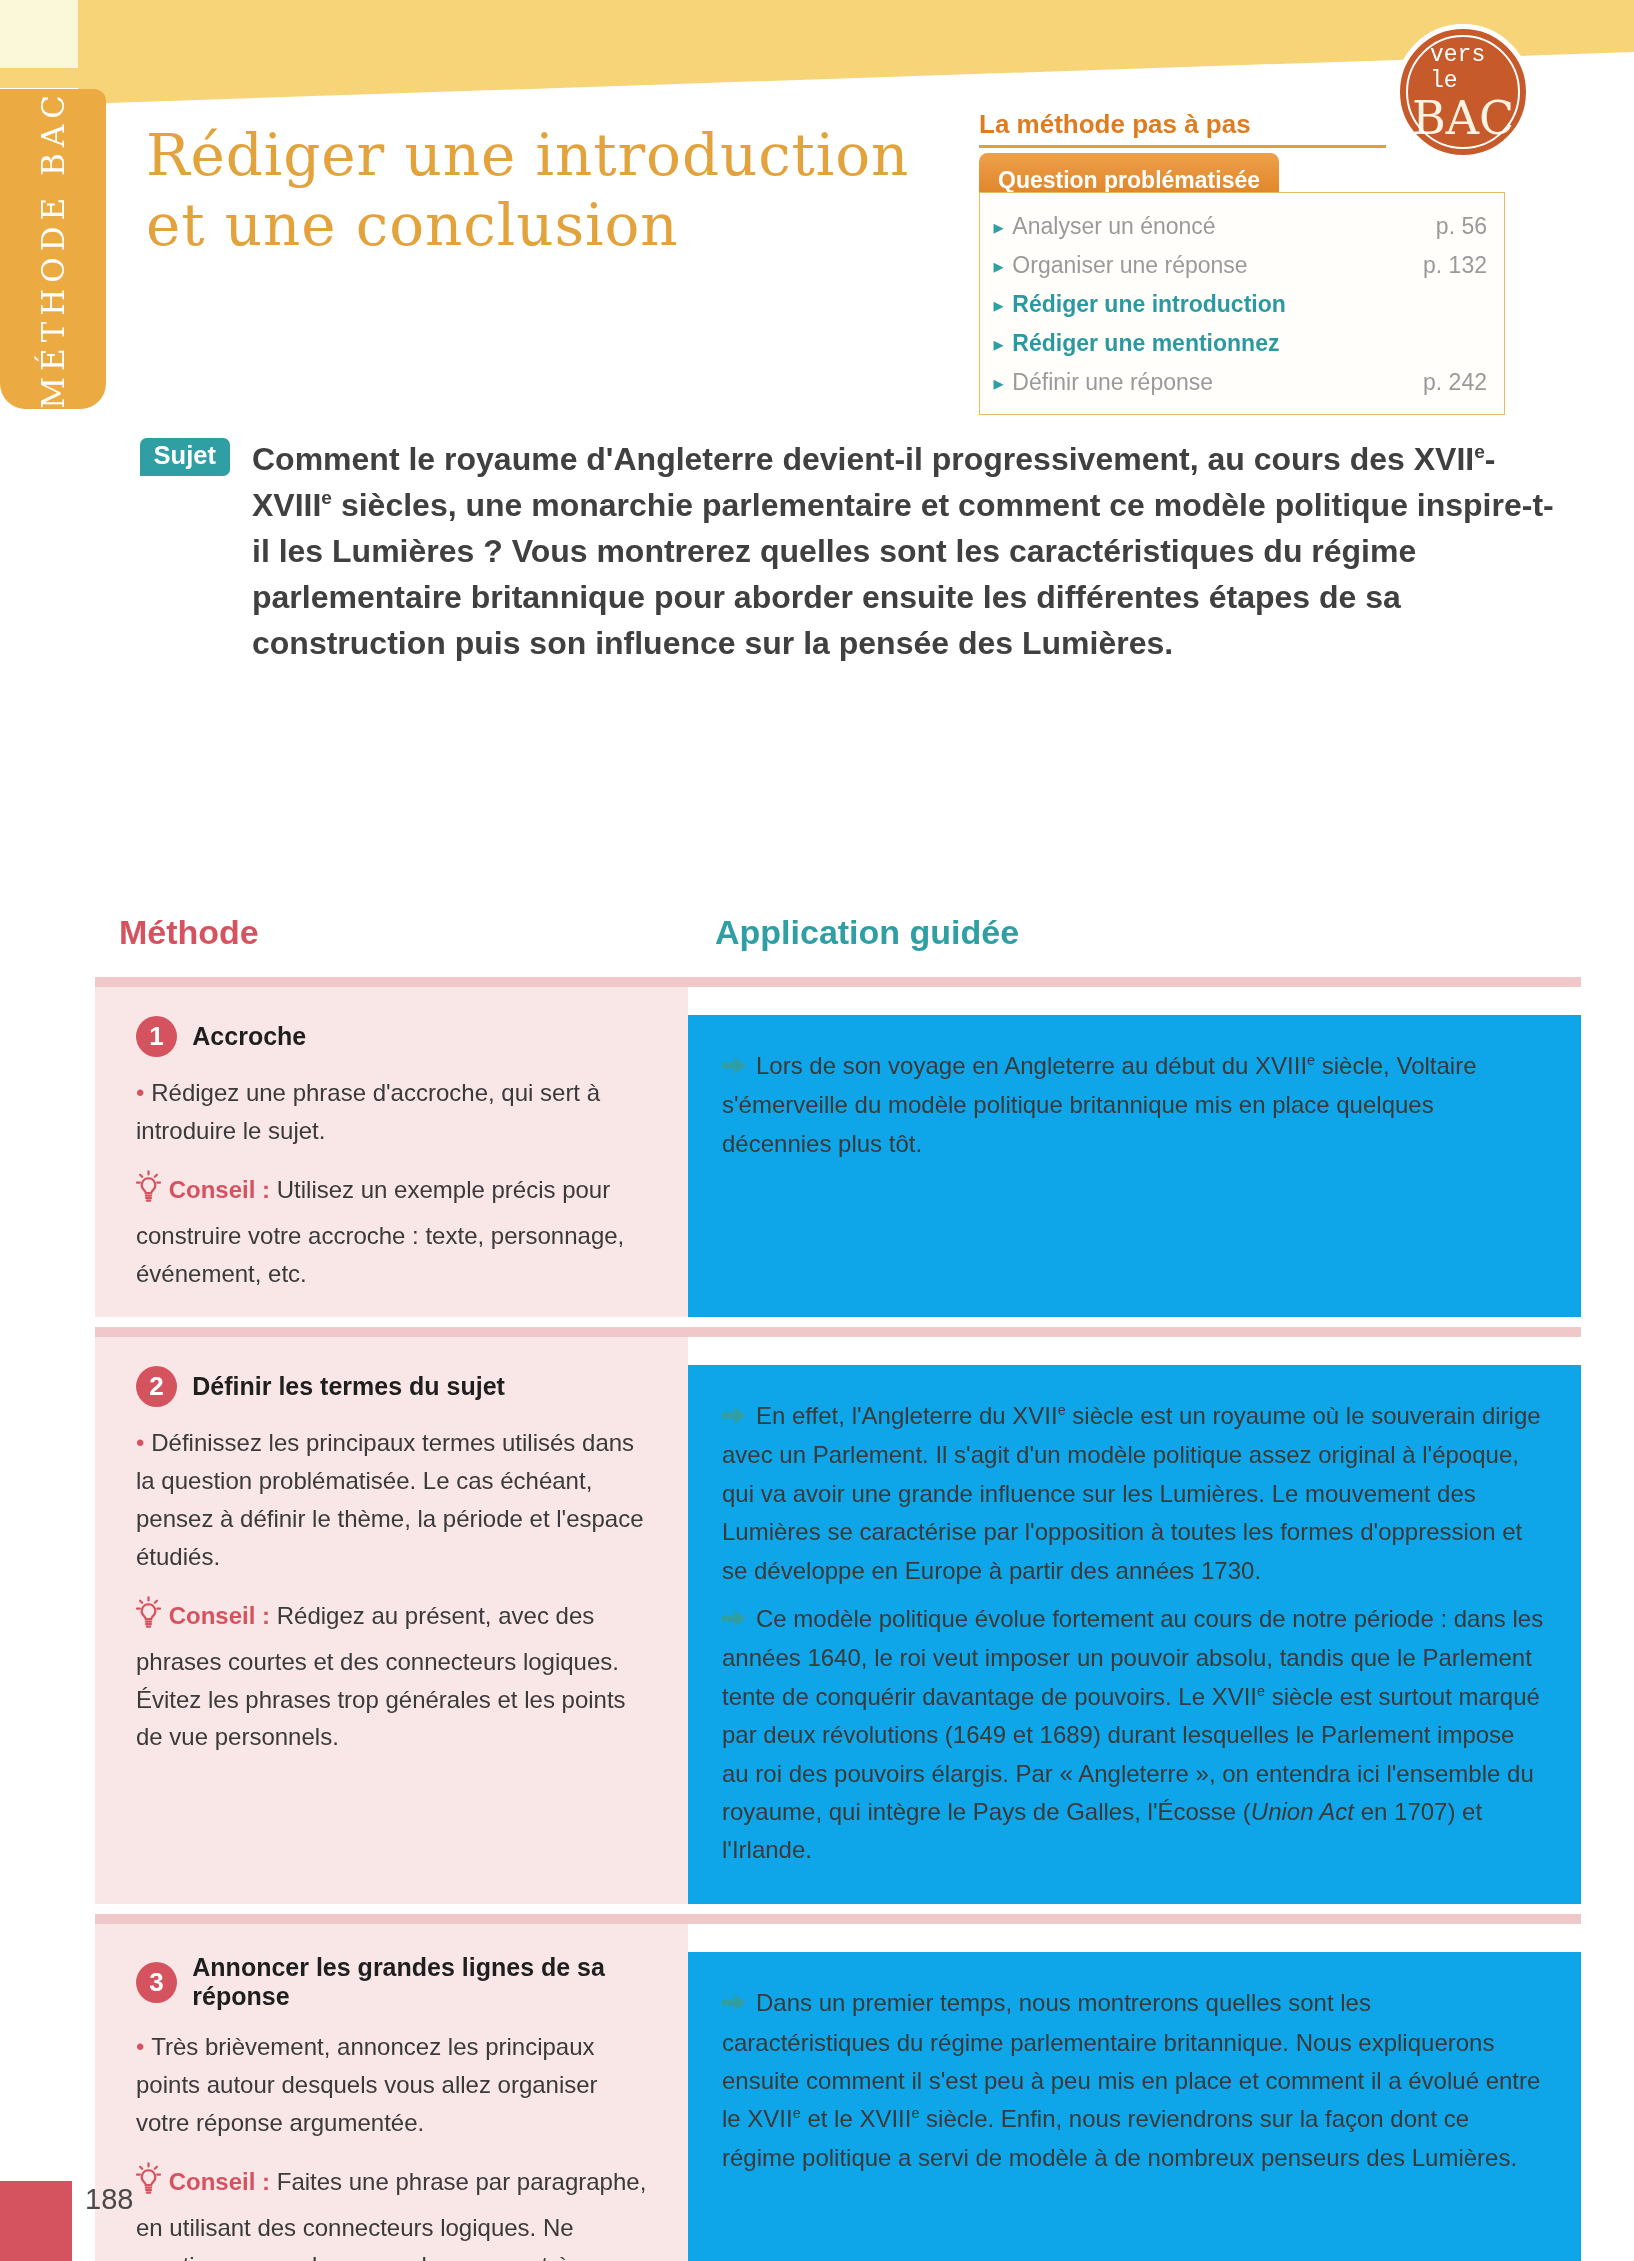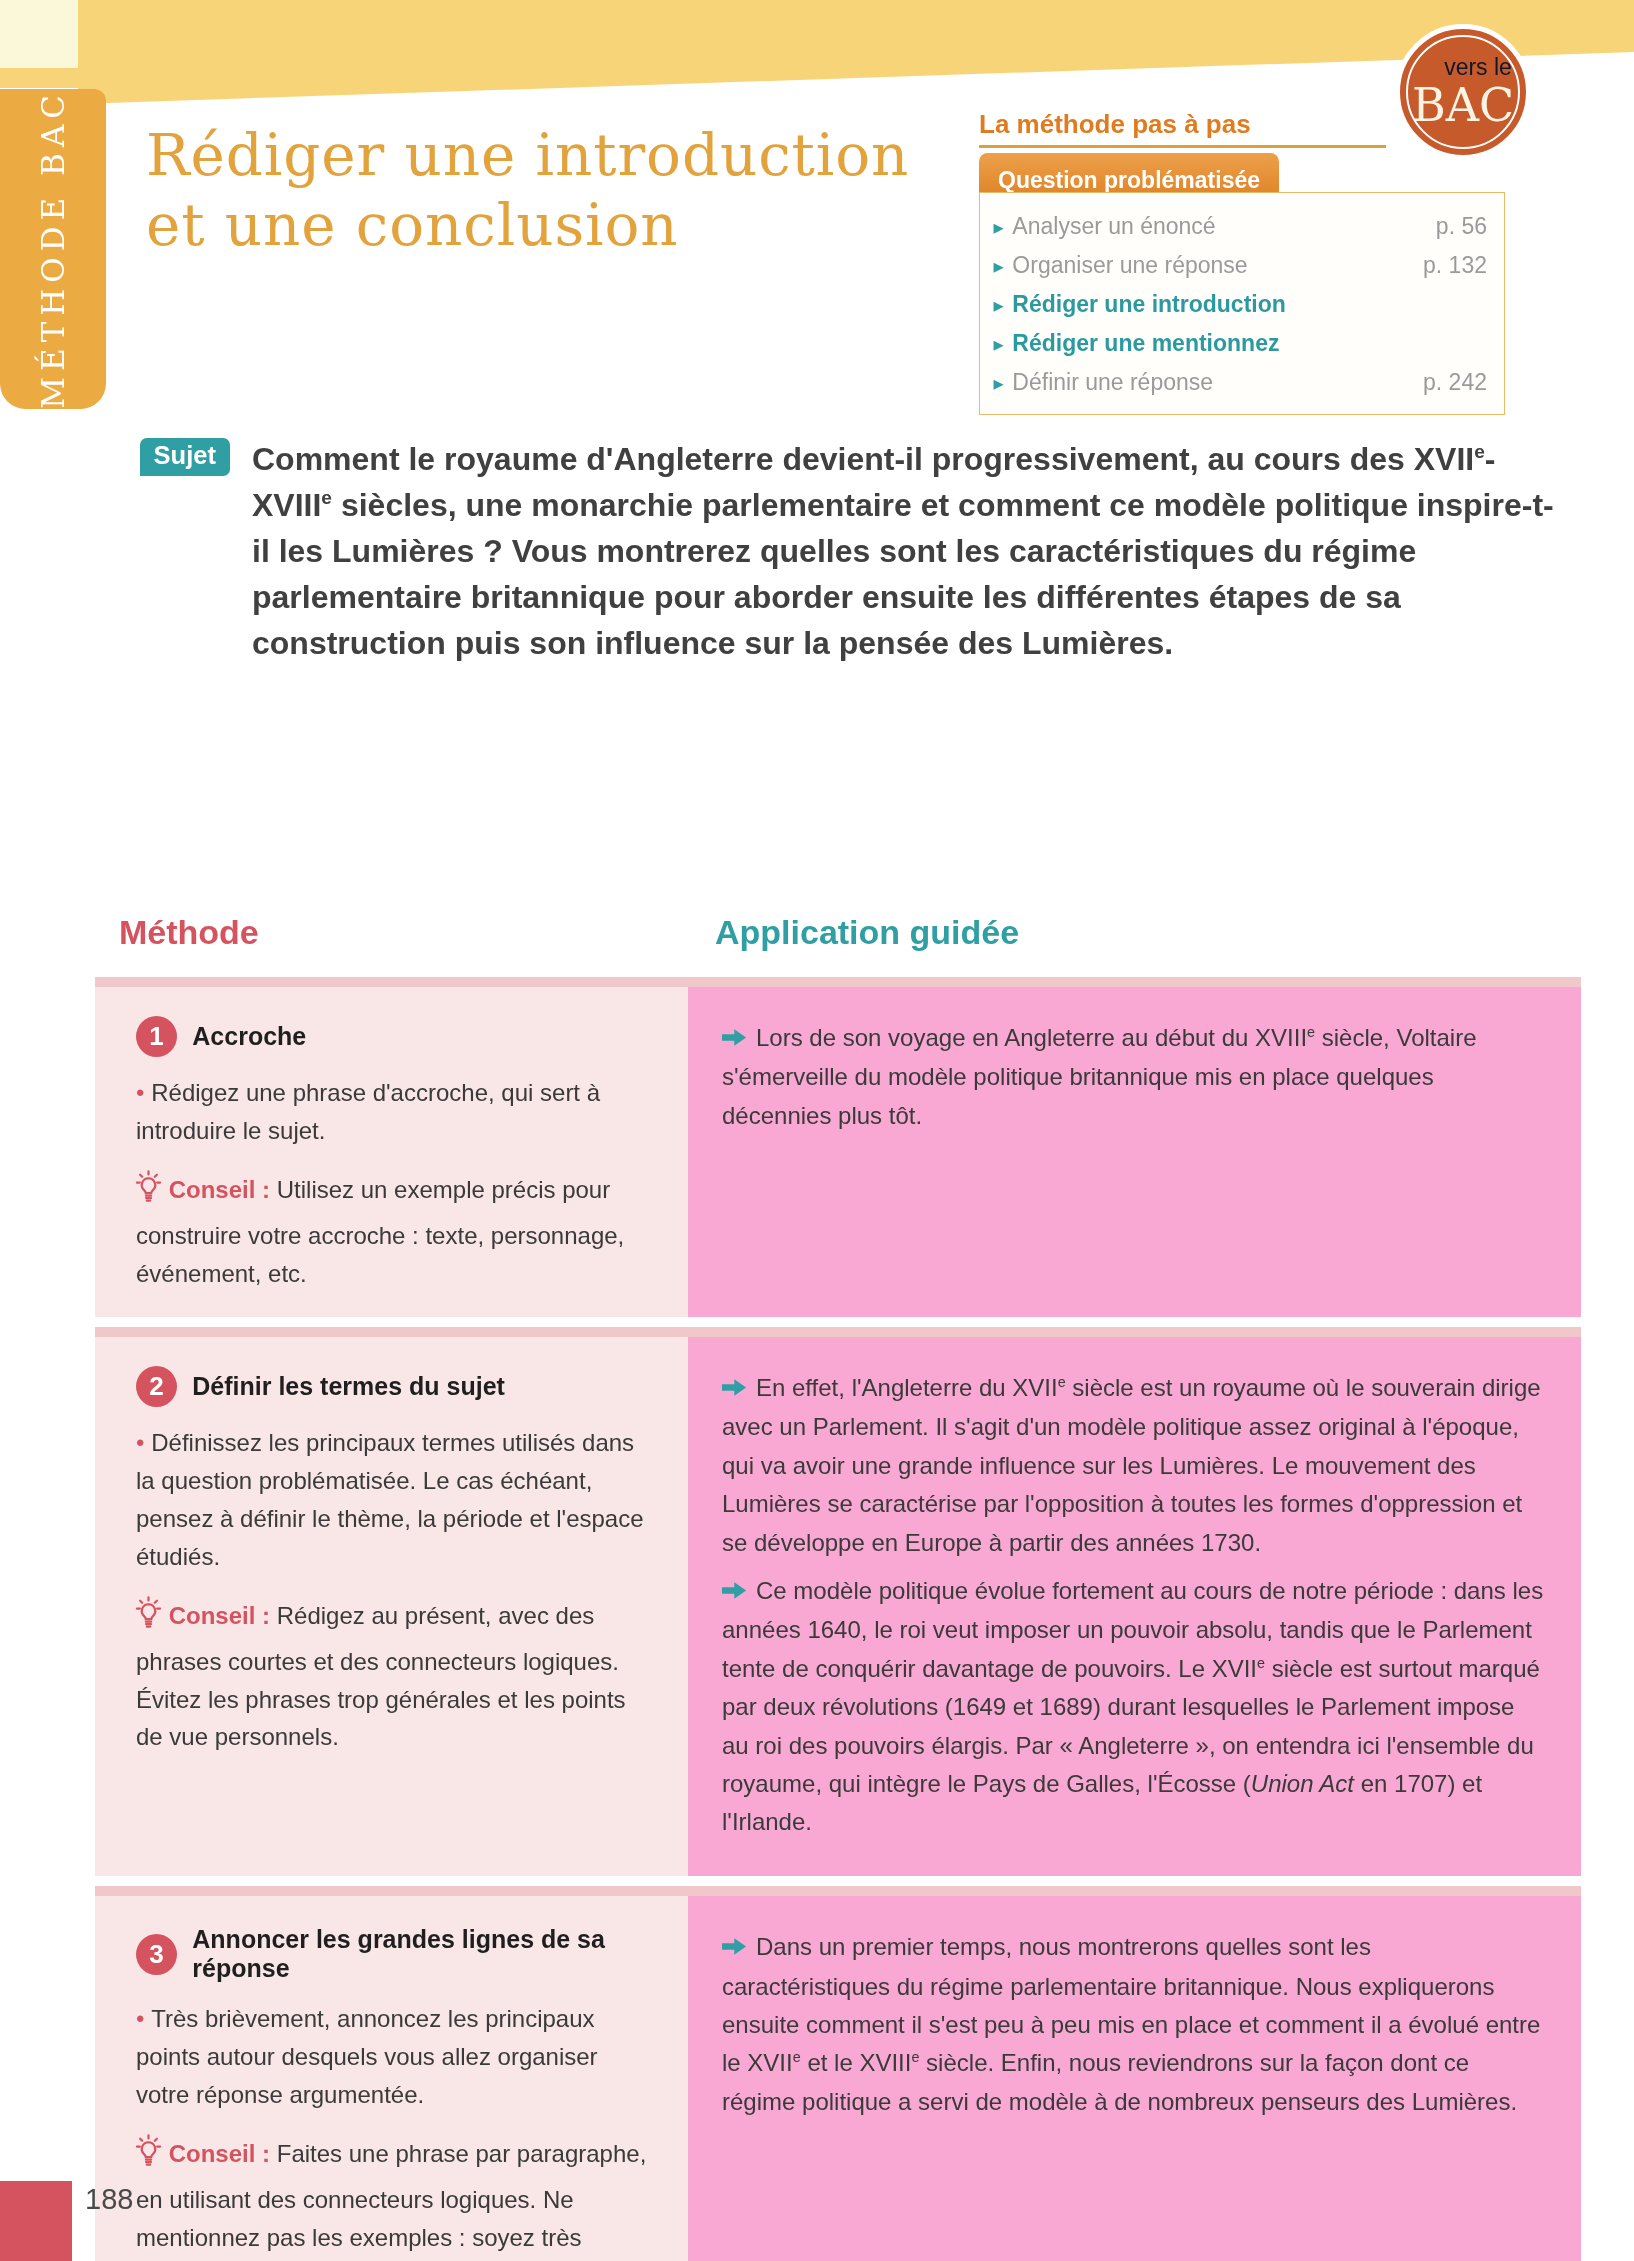--- a/index.html
+++ b/index.html
@@ -16,21 +16,21 @@
               border-radius:0 12px 25.5px 25.5px; display:flex; align-items:center; justify-content:center; }
   .side-label { writing-mode:vertical-rl; transform:rotate(180deg);
                 font-family:"DejaVu Serif","Liberation Serif",serif;
                 color:#fff; font-size:31px; letter-spacing:6px; }
 
   
   .badge { position:absolute; left:1395px; top:24px; width:136px; height:136px; background:#c75a2b;
            border:5.1px solid #fff; border-radius:50%; display:flex; flex-direction:column;
            align-items:center; justify-content:center; z-index:5; }
   .badge::before { content:""; position:absolute; inset:6px; border:2.6px solid #fff; border-radius:50%; }
-  .badge-top { font-family:Liberation Sans, sans-serif; color:#0f172a; font-size:23px;margin-left:30px; }
+  .badge-top { font-family:Liberation Mono, monospace; color:#ffffff; font-size:23px;margin-left:30px; }
   .badge-main { font-family:"DejaVu Serif","Liberation Serif",serif; color:#fcf3e3; font-size:46px; line-height:1.05; }
 
   
   .main-title { position:absolute; left:146px; top:121px; font-family:"DejaVu Serif","Liberation Serif",serif;
                 color:#e3a33c; font-size:58px; line-height:1.2; letter-spacing:0.9px; font-weight:500; }
 
   
   .mb-title { position:absolute; left:979px; top:109px; color:#e07c20; font-size:26px; font-weight:bold; }
   .mb-rule  { position:absolute; left:979px; top:145px; width:407px; height:2.6px; background:#d9a33a; }
   .mb-tab   { position:absolute; left:979px; top:153px; height:55px; padding:0 19px;
@@ -60,21 +60,21 @@
   
   .col-head-method { position:absolute; left:119px; top:913px; color:#d5535f; font-size:34px; font-weight:bold; }
   .col-head-app    { position:absolute; left:715px; top:913px; color:#2f9fa4; font-size:34px; font-weight:bold; }
 
   
   .content { position:absolute; left:95px; top:977px; width:1486px; }
   .pair { margin-bottom:10.2px; }
   .row-bar { height:10.2px; background:#f0c8ca; }
   .row { display:flex; }
   .cell-left  { width:593px; background:#f9e6e7; padding:29px 32px 24px 41px; }
-  .cell-right { width:893px; background:#f9a8d4; padding:32px 37px 24px 34px; }
+  .cell-right { width:893px; background:#0ea5e9; padding:32px 37px 24px 34px;margin-top:28px; }
 
   .step-head { display:flex; align-items:center; gap:15.3px; margin-bottom:17px; }
   .step-num { flex:0 0 auto; width:41px; height:41px; border-radius:50%; background:#d5535f; color:#fff;
               font-size:26px; font-weight:bold; display:flex; align-items:center; justify-content:center; }
   .step-title { font-size:25px; font-weight:bold; color:#1f1f1f; }
 
   .bullet-p { font-size:24px; line-height:1.58; color:#3a3a3a; margin-bottom:19px; }
   .dot { color:#d5535f; margin-right:6.8px; }
 
   .conseil-p { font-size:24px; line-height:1.58; color:#3a3a3a; }

